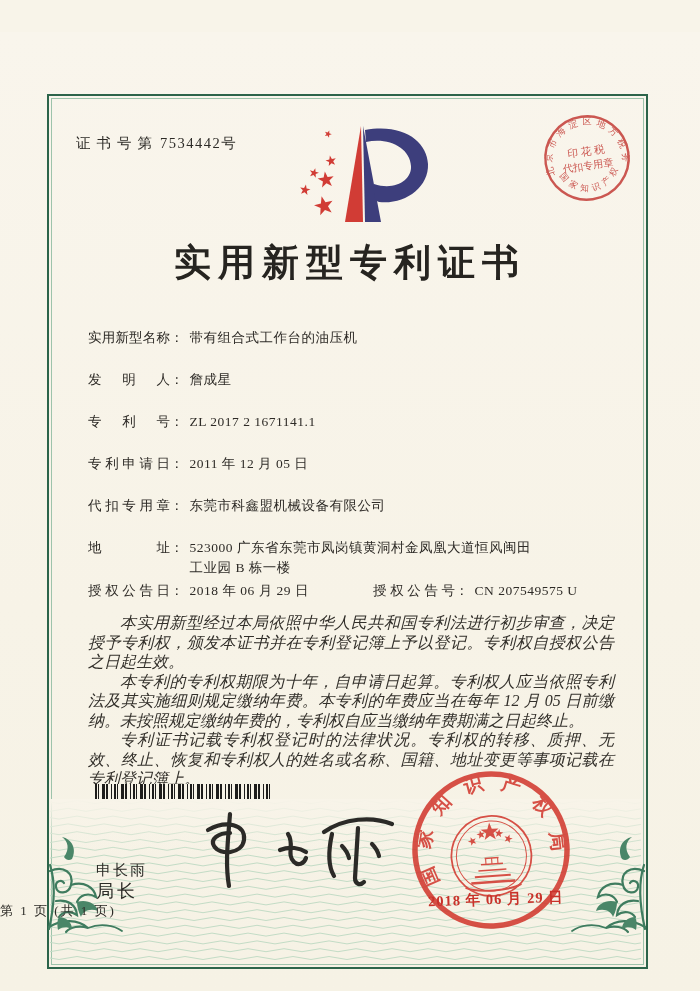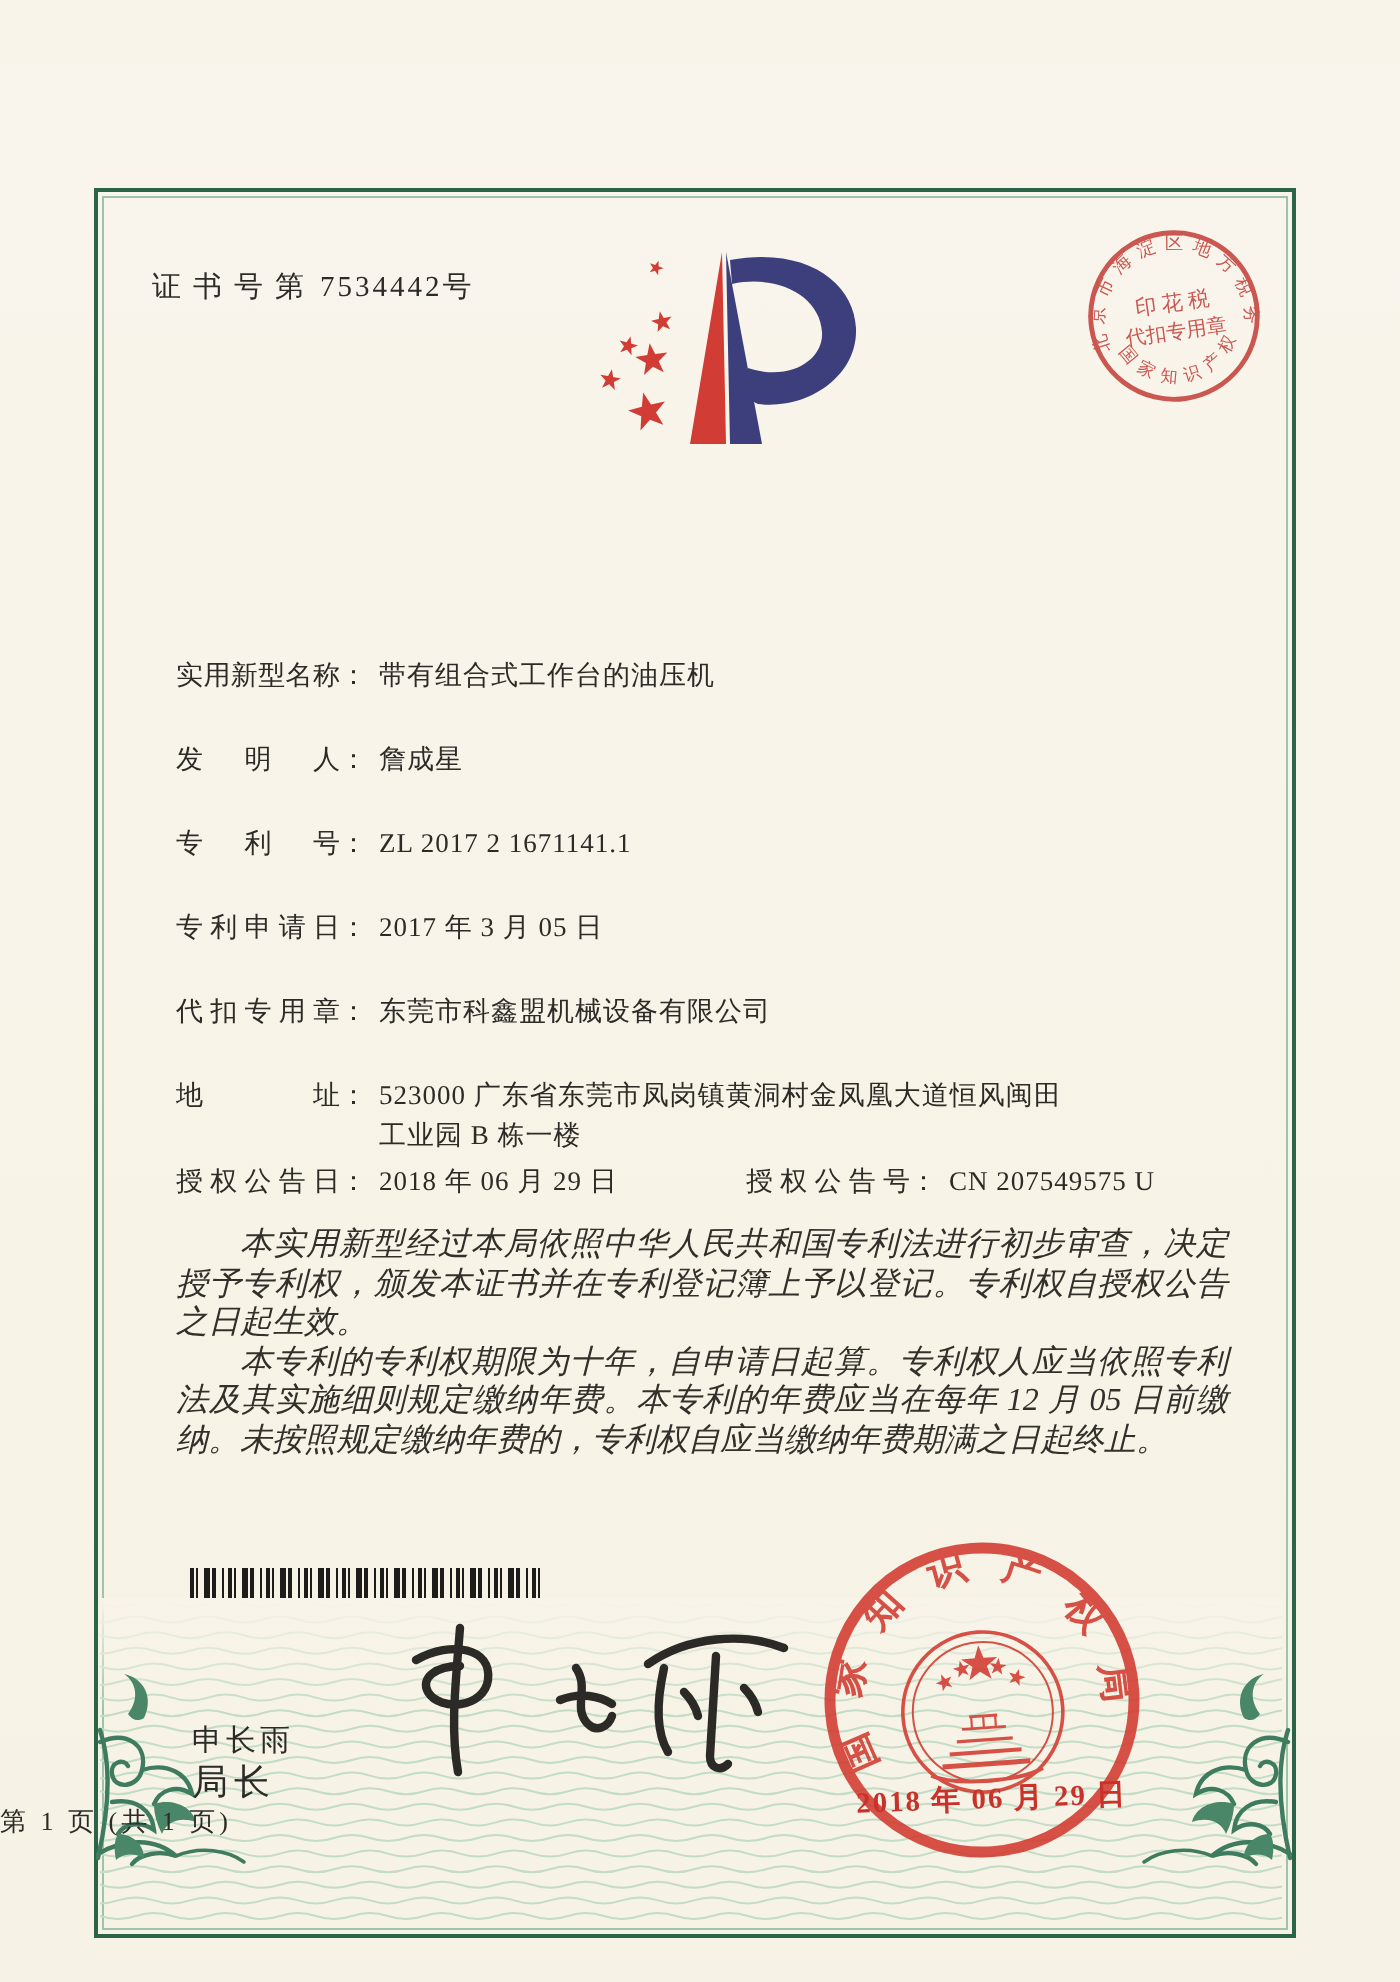--- a/index.html
+++ b/index.html
@@ -168,49 +168,51 @@
       <textPath href="#taxTop" startOffset="2" textLength="140" lengthAdjust="spacing">北京市海淀区地方税务局</textPath>
     </text>
     <text x="62" y="59" text-anchor="middle" font-size="10.5" fill="#c5423c">印 花 税</text>
     <text x="62" y="73" text-anchor="middle" font-size="10" fill="#c5423c">代扣专用章</text>
     <path id="taxBot" d="M32.4,74.6 A32,32 0 0 0 91.6,74.6" fill="none"></path>
     <text font-size="8.5" fill="#c5423c">
       <textPath href="#taxBot" startOffset="1" textLength="84" lengthAdjust="spacing">国家知识产权局</textPath>
     </text>
   </svg>
 
+  <div class="page-title">实用新型专利证书</div>
 
   <div class="frow" style="top:296px">
     <span class="flabel">实用新型名称</span><span class="fcolon">：</span><span class="fvalue">带有组合式工作台的油压机</span>
   </div>
   <div class="frow" style="top:338px">
     <span class="flabel">发明人</span><span class="fcolon">：</span><span class="fvalue">詹成星</span>
   </div>
   <div class="frow" style="top:380px">
     <span class="flabel">专利号</span><span class="fcolon">：</span><span class="fvalue">ZL 2017 2 1671141.1</span>
   </div>
   <div class="frow" style="top:422px">
-    <span class="flabel">专利申请日</span><span class="fcolon">：</span><span class="fvalue">2017 年 3 月 05 日</span>
+    <span class="flabel">专利申请日</span><span class="fcolon">：</span><span class="fvalue">2011 年 12 月 05 日</span>
   </div>
   <div class="frow" style="top:464px">
     <span class="flabel">代扣专用章</span><span class="fcolon">：</span><span class="fvalue">东莞市科鑫盟机械设备有限公司</span>
   </div>
   <div class="frow" style="top:506px">
     <span class="flabel">地址</span><span class="fcolon">：</span><span class="fvalue"><span class="vline">523000 广东省东莞市凤岗镇黄洞村金凤凰大道恒风闽田</span><span class="vline">工业园 B 栋一楼</span></span>
   </div>
   <div class="frow" style="top:549px">
     <span class="flabel">授权公告日</span><span class="fcolon">：</span><span class="fvalue">2018 年 06 月 29 日</span>
     <span class="fpair2">
       <span class="flabel">授权公告号</span><span class="fcolon">：</span><span class="fvalue">CN 207549575 U</span>
     </span>
   </div>
 
   <div class="body-text">
     <p>本实用新型经过本局依照中华人民共和国专利法进行初步审查，决定授予专利权，颁发本证书并在专利登记簿上予以登记。专利权自授权公告之日起生效。</p>
     <p>本专利的专利权期限为十年，自申请日起算。专利权人应当依照专利法及其实施细则规定缴纳年费。本专利的年费应当在每年 12 月 05 日前缴纳。未按照规定缴纳年费的，专利权自应当缴纳年费期满之日起终止。</p>
+    <p>专利证书记载专利权登记时的法律状况。专利权的转移、质押、无效、终止、恢复和专利权人的姓名或名称、国籍、地址变更等事项记载在专利登记簿上。</p>
   </div>
 
   <div class="barcode"></div>
 
   <div class="director-title">局长</div>
   <div class="director-name">申长雨</div>
 
   <svg class="signature" viewBox="0 0 220 100">
     <g stroke="#2b2a27" fill="none" stroke-width="4.2" stroke-linecap="round" stroke-linejoin="round">
       <path d="M38,14 C36,40 33,64 37,86"></path>

